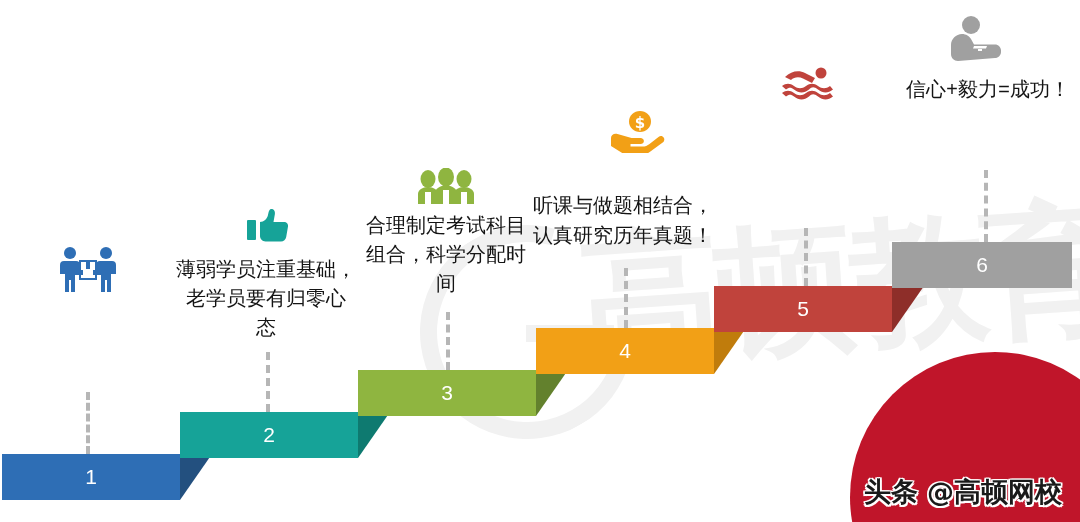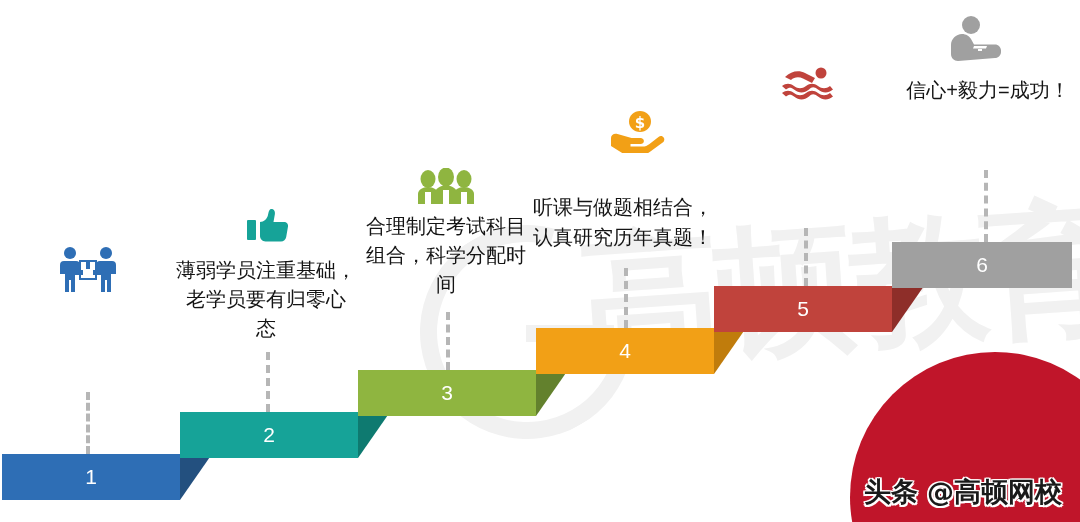--- a/index.html
+++ b/index.html
@@ -136,21 +136,21 @@
   }
 
   
   .caption {
     position: absolute;
     z-index: 4;
     text-align: center;
     color: #141414;
     font-size: 20px;
     line-height: 29px;
-    font-family: Liberation Sans, sans-serif;
+    font-family: Liberation Mono, monospace;
     white-space: pre-line;
   }
   .icon-wrap {
     position: absolute;
     z-index: 4;
     display: flex;
     align-items: center;
     justify-content: center;
   }
   .icon-wrap svg { display: block; }

